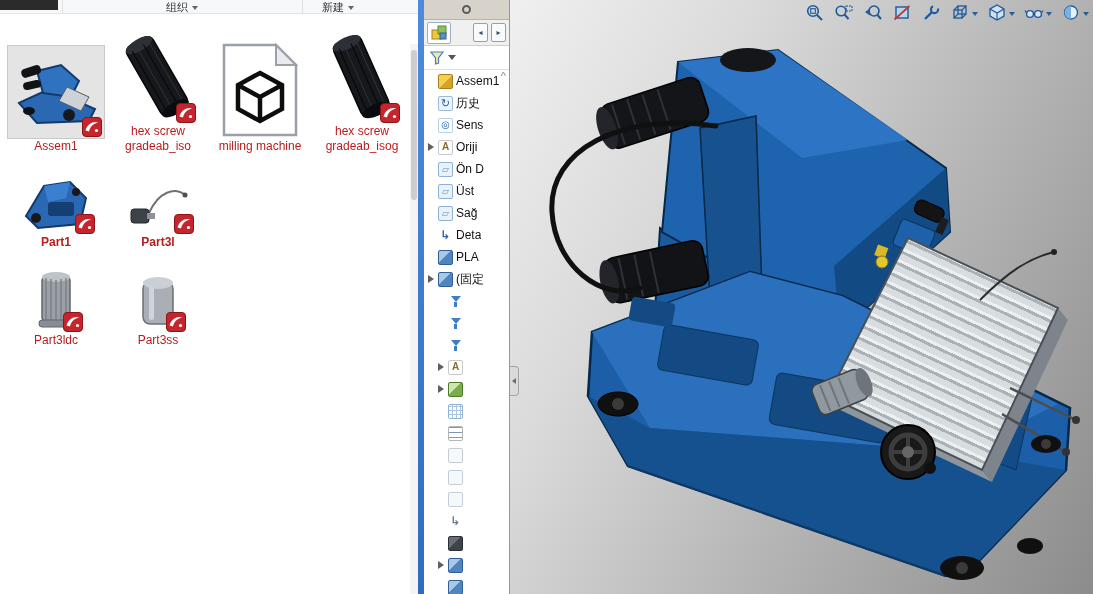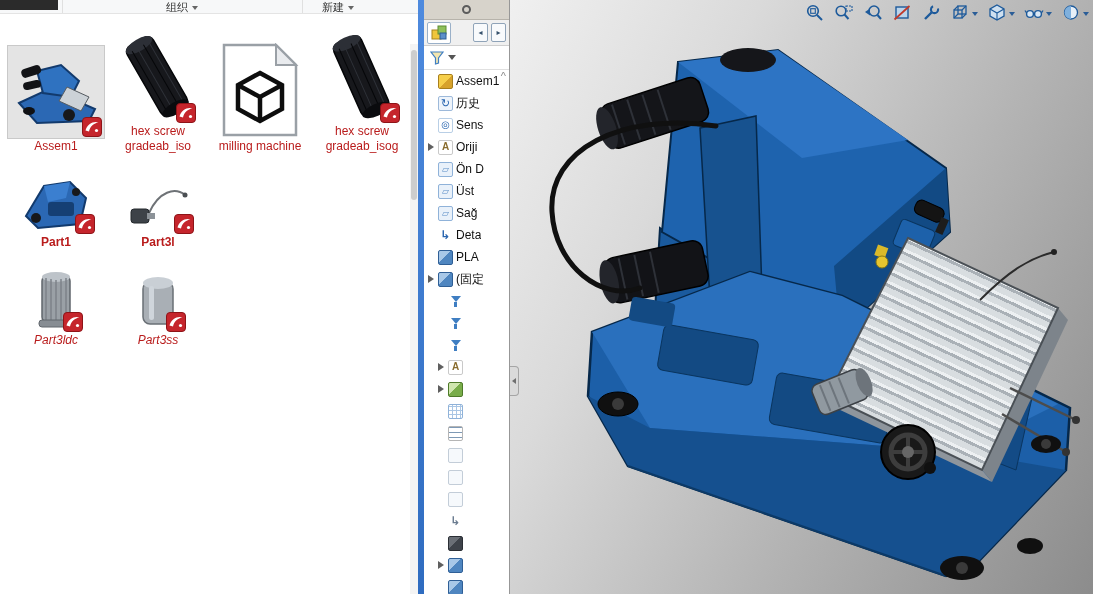--- a/index.html
+++ b/index.html
@@ -22,21 +22,21 @@
   .crumb-sep { color:#8a8a8a; font-size:12px; }
 
   .ex-grid { padding:8px 2px 0 5px; }
   .file-row { display:flex; }
   .file-row.r1 { margin-bottom:8px; }
   .file-row.r2 { margin-bottom:12px; }
   .file-card { width:102px; display:flex; flex-direction:column; justify-content:flex-end;
     align-items:center; }
   .r1 .file-card { height:132px; }
   .r2 .file-card { height:88px;font-weight:bold; }
-  .r3 .file-card { height:86px;font-style:italic; }
+  .r3 .file-card { height:86px; }
   .thumb { position:relative; display:flex; align-items:center; justify-content:center; }
   .file-card.sel .thumb { background:#e4e4e4; border:1px solid #c9c9c9; }
   .label { font-size:12px; color:#b91c1c; text-align:center; line-height:1.25; margin-top:0;
     max-width:100px; }
   .sw-badge { position:absolute; right:2px; bottom:1px; width:20px; height:20px; }
 
   .ex-scroll { position:absolute; right:0; top:44px; bottom:0; width:8px; background:#f4f4f4; }
   .ex-scroll .sthumb { position:absolute; left:1px; right:1px; top:6px; height:150px;
     background:#cdcdcd; border-radius:3px; }
 

